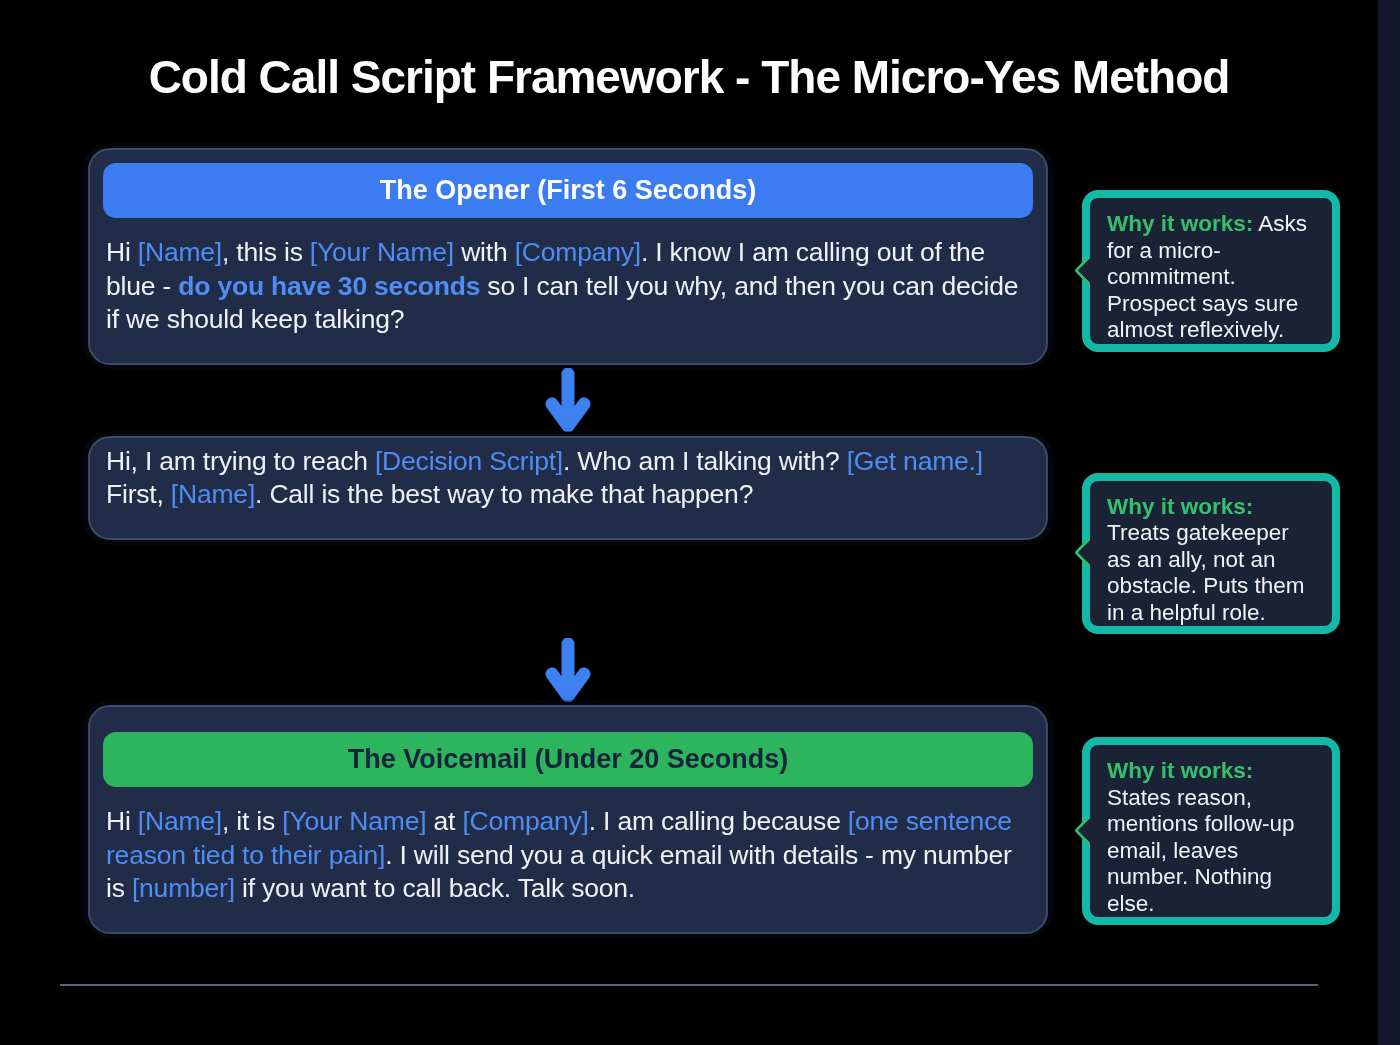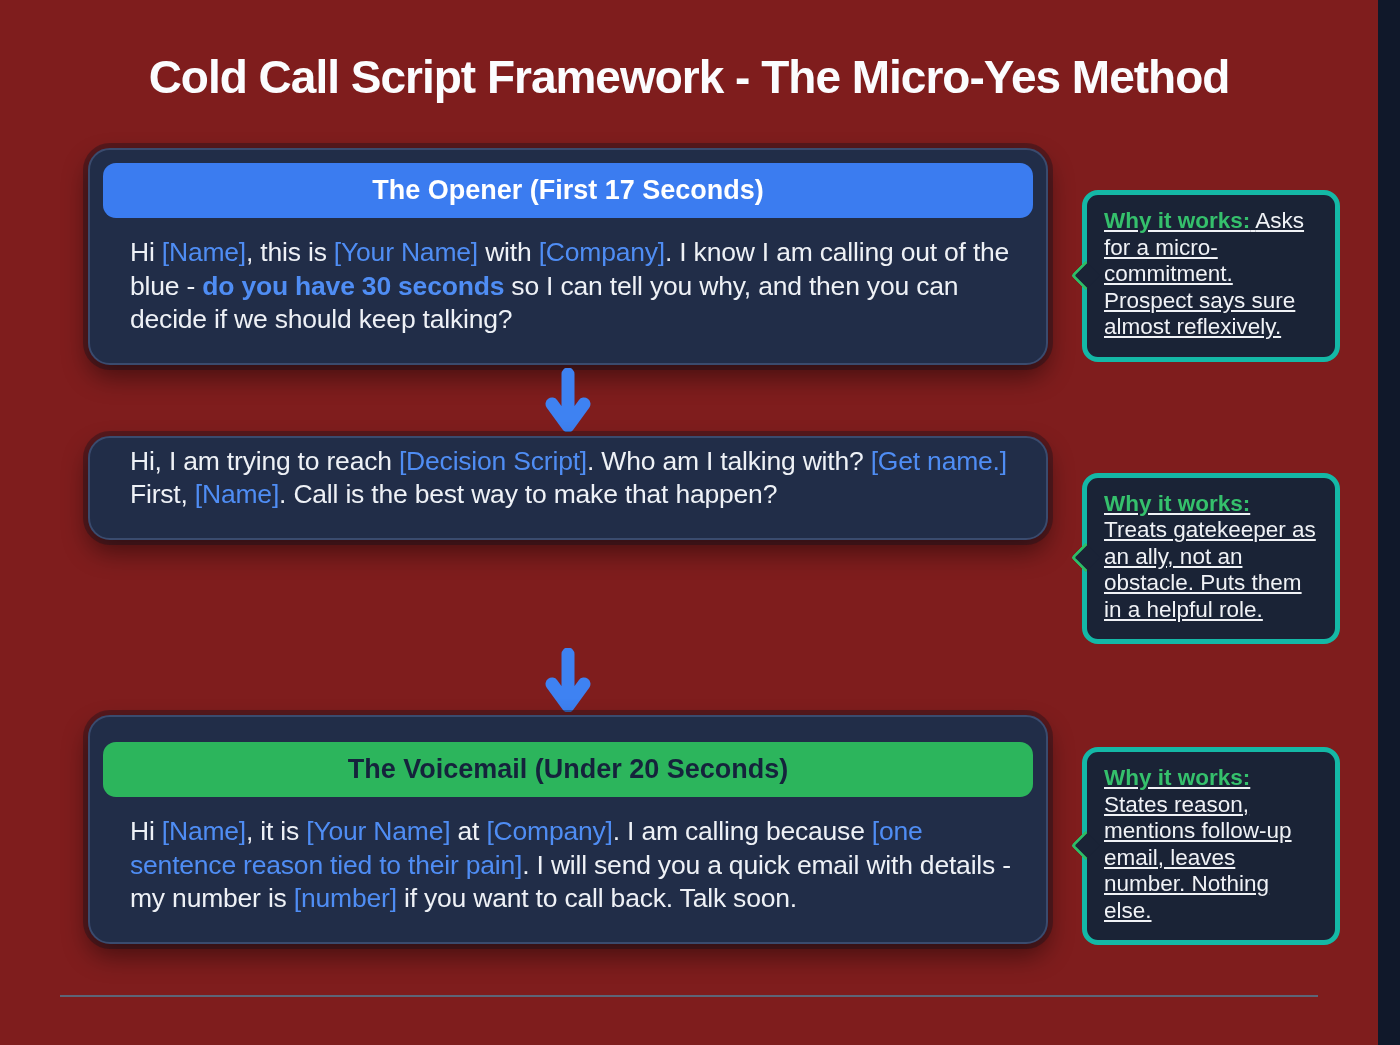--- a/index.html
+++ b/index.html
@@ -1,21 +1,21 @@
 <!DOCTYPE html>
 <html><head>
 <meta charset="utf-8">
 <style>
   * { box-sizing: border-box; margin: 0; padding: 0; }
   html, body { background: #10182a; }
   .page {
     position: relative;
     width: 1378px;
     height: 1045px;
-    background: #7f1d1d;
+    background: #000000;
     font-family: "Liberation Sans", sans-serif;
     overflow: hidden;
   }
   .page-title {
     padding-top: 50px;
     text-align: center;
     font-size: 46px;
     font-weight: 700;
     letter-spacing: -1px;
     color: #fbfcfe;
@@ -36,46 +36,45 @@
   .card-header {
     margin: 13px 13px 11px 13px;
     height: 55px;
     line-height: 55px;
     border-radius: 13px;
     text-align: center;
     font-size: 27px;
     font-weight: 700;
   }
   .card-body {
-    padding: 7px 26px 26px 40px;
+    padding: 7px 26px 26px 16px;
     font-size: 26.5px;
     line-height: 33.5px;
     letter-spacing: -0.2px;
     color: #eef1f6;
   }
   .seg-token { color: #4f8df4; }
   .seg-emphasis { color: #4f8df4; font-weight: 700; }
   .callout-wrap {
     margin-left: 34px;
     flex: 0 0 258px;
     width: 258px;
   }
   .flow > .row:nth-child(1) .callout-wrap { margin-top: 42px; }
   .flow > .row:nth-child(3) .callout-wrap { margin-top: 37px; }
   .flow > .row:nth-child(5) .callout-wrap { margin-top: 32px; }
   .callout {
     position: relative;
-    border: 5px solid #14b8a6;
+    border: 8px solid #14b8a6;
     border-radius: 16px;
-    padding: 13px 16px 16px 17px;
+    padding: 13px 16px 0 17px;
     font-size: 22.5px;
     line-height: 26.5px;
     color: #f0f2f6;
     background: #1a2336;
-    text-decoration: underline;
   }
   .callout-tail {
     position: absolute;
     left: -12px;
     top: 50%;
     width: 21px;
     height: 21px;
     margin-top: -11px;
     background: #1a2336;
     border-left: 3px solid #2ebc66;
@@ -108,21 +107,21 @@
 </style>
 </head>
 <body>
 
 <div class="page">
   <h1 class="page-title">Cold Call Script Framework - The Micro-Yes Method</h1>
 
   <div class="flow">
   <div class="row">
     <div class="card">
-      <div class="card-header" style="background: rgb(59, 124, 240); color: rgb(255, 255, 255);">The Opener (First 17 Seconds)</div>
+      <div class="card-header" style="background: rgb(59, 124, 240); color: rgb(255, 255, 255);">The Opener (First 6 Seconds)</div>
       <div class="card-body"><span class="seg-plain">Hi </span><span class="seg-token">[Name]</span><span class="seg-plain">, this is </span><span class="seg-token">[Your Name]</span><span class="seg-plain"> with </span><span class="seg-token">[Company]</span><span class="seg-plain">. I know I am calling out of the blue - </span><span class="seg-emphasis">do you have 30 seconds</span><span class="seg-plain"> so I can tell you why, and then you can decide if we should keep talking?</span></div>
     </div>
     <div class="callout-wrap">
       <div class="callout">
         <div class="callout-tail"></div>
         <span class="callout-label">Why it works:</span>
         <span class="callout-text"> Asks for a micro-commitment. Prospect says sure almost reflexively.</span>
       </div>
     </div>
   </div>

